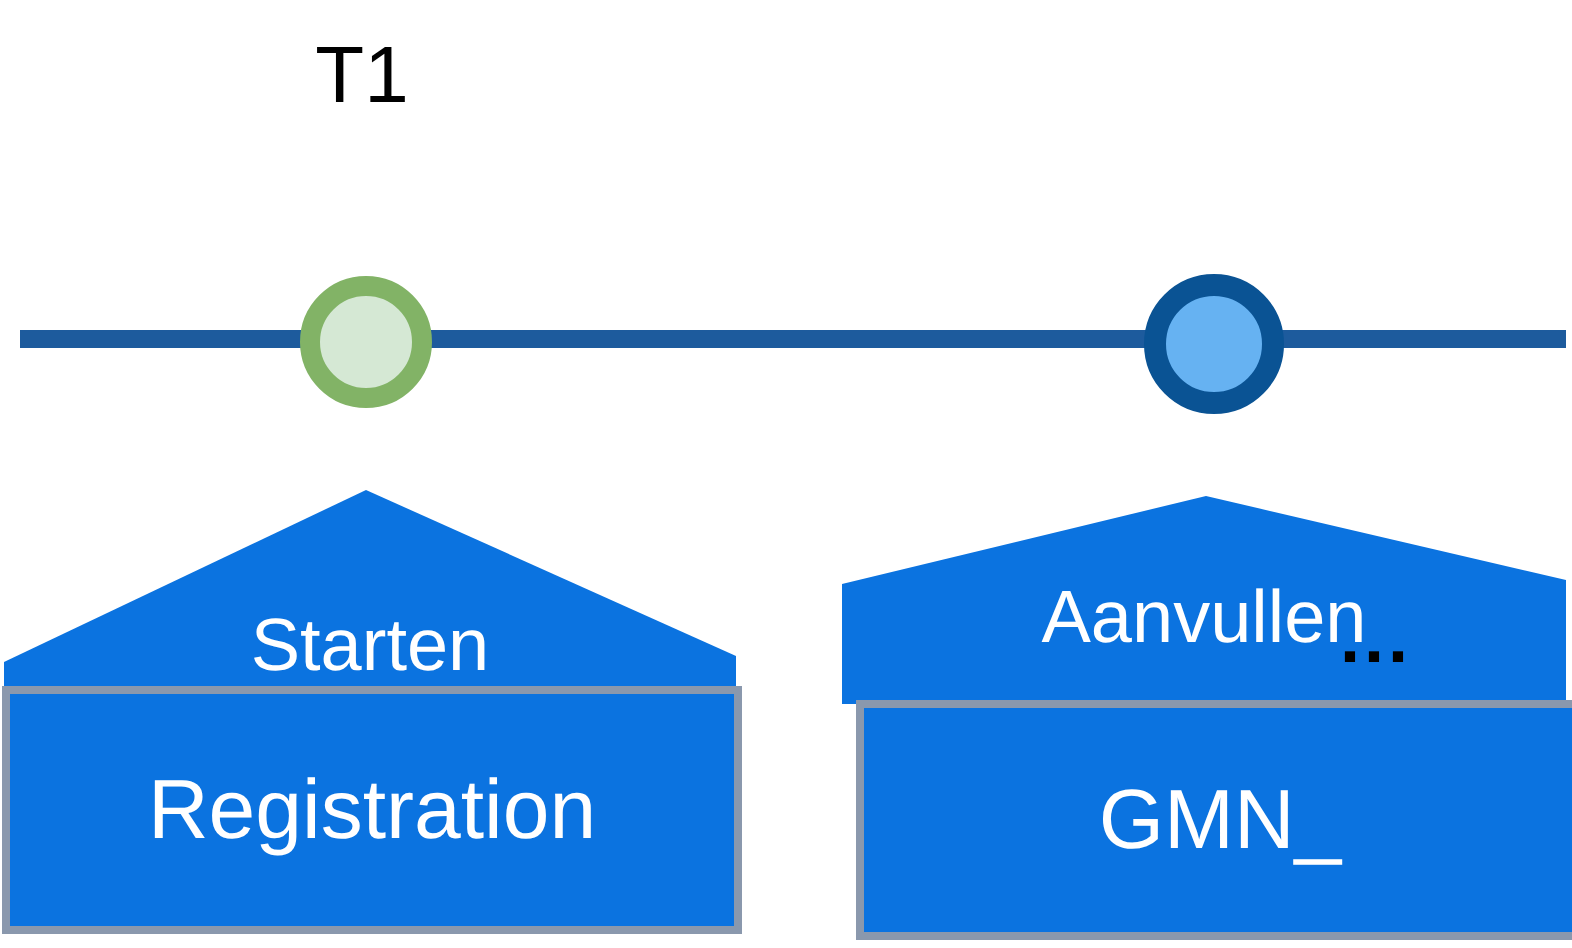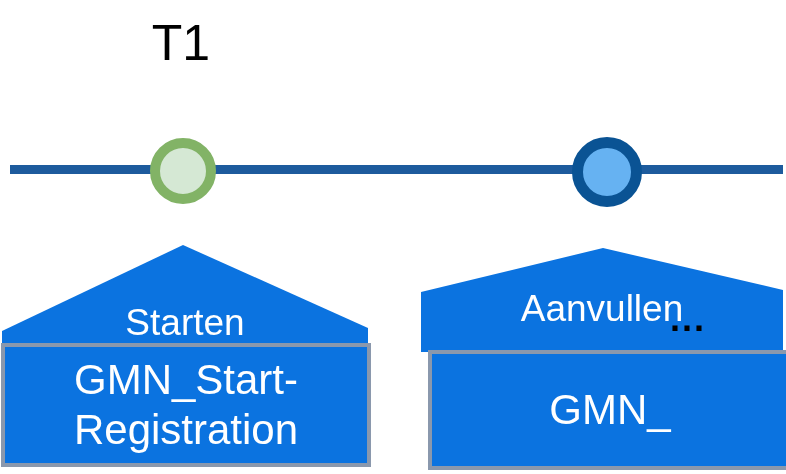--- a/index.html
+++ b/index.html
@@ -7,21 +7,21 @@
     position: relative;
     width: 786px;
     height: 474px;
     background: var(--background, #fff);
     font-family: "Liberation Sans", sans-serif;
     overflow: hidden;
   }
   .t-label {
     position: absolute;
     width: 100px;
-    font-size: 50px;
+    font-size: 40px;
     line-height: 1;
     color: var(--text_black, #000);
     text-align: center;
   }
   .t1 { left: 131px; top: 18px; }
   .t2 { left: 554px; top: 11px; }
 
   .timeline {
     position: absolute;
     left: 10px; top: 165px;
@@ -102,21 +102,20 @@
   <div class="pent-label pl-left">Starten</div>
 
   <svg class="pent pent-right" viewBox="0 0 362 104" preserveAspectRatio="none">
     <polygon points="0,44 182,0 362,42 362,104 0,104"></polygon>
   </svg>
   <div class="pent-label pl-right">Aanvullen</div>
 
   <div class="ellipsis">...</div>
 
   <div class="box box-left">
-    <div>GMN_Start-</div>
     <div>Registration</div>
   </div>
 
   <div class="box box-right">
     <div>GMN_</div>
   </div>
 
 </div>
 
 </body></html>

